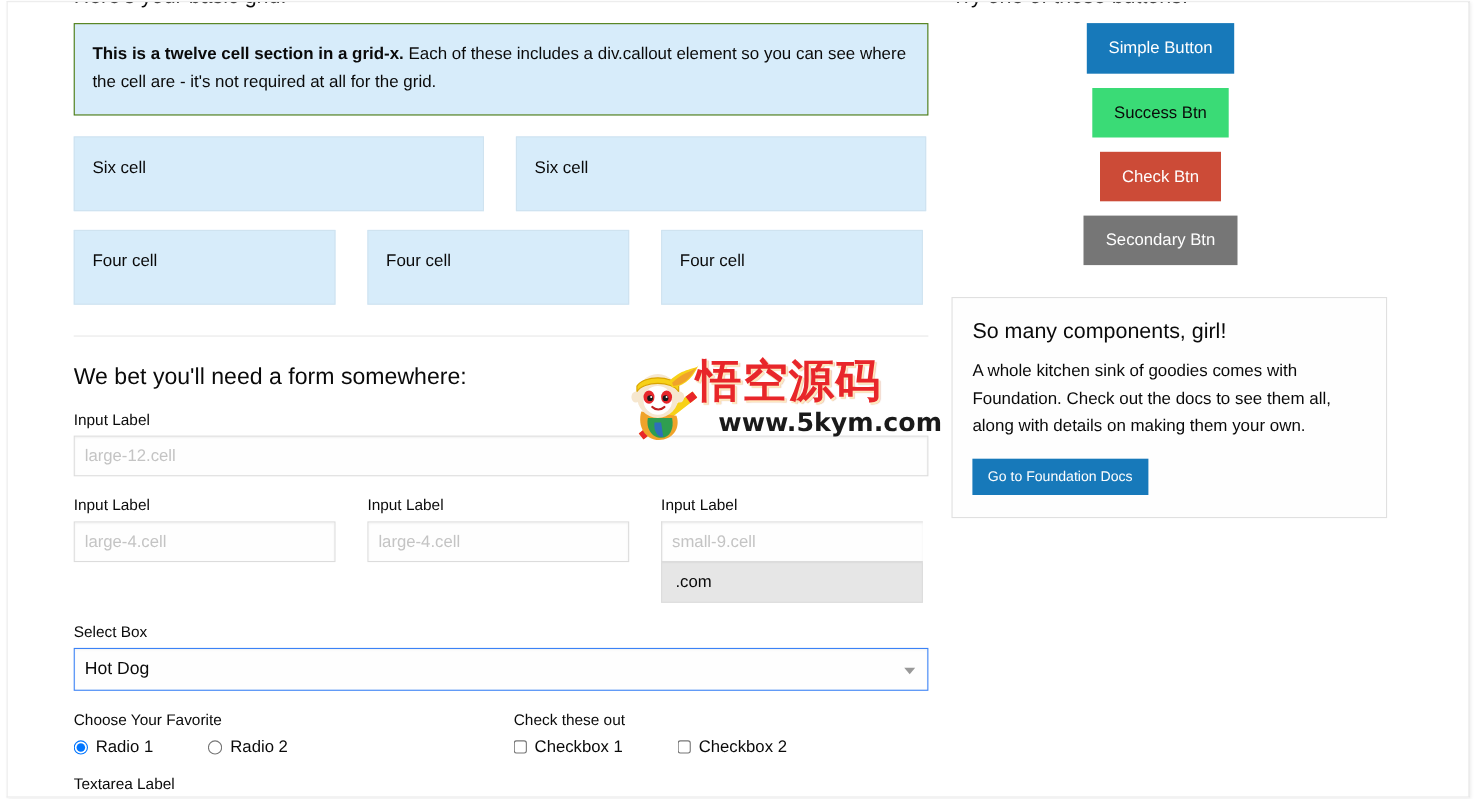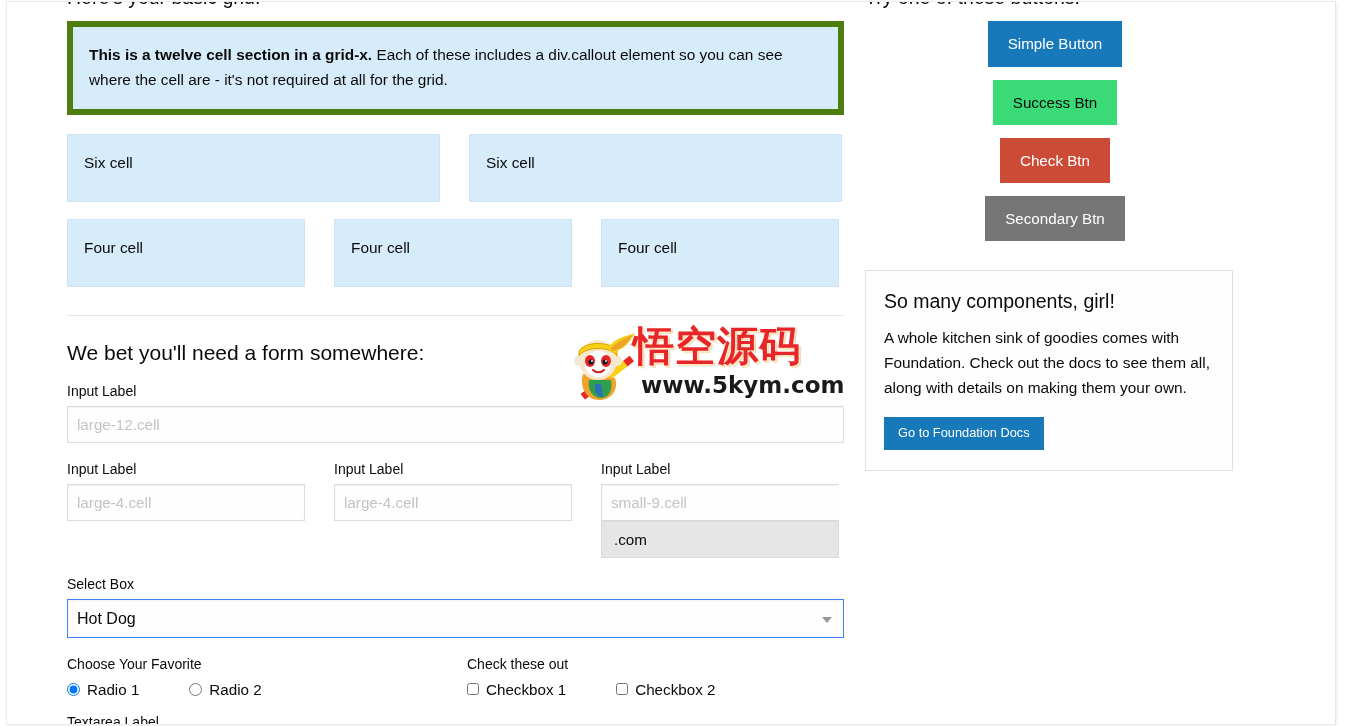--- a/index.html
+++ b/index.html
@@ -62,21 +62,21 @@
     font-size: 19.5px;
     line-height: 1.4;
     font-weight: 400;
     margin: 0 0 10px 0;
     color: #0a0a0a;
   }
 
   
   .callout {
     background: #d7ecfa;
-    border: 6px solid #4d7c0f;
+    border: 1px solid #4d7c0f;
     padding: 16px 16px;
     margin: 0 0 19px 0;
     box-sizing: border-box;
     color: #0a0a0a;
     font-size: 15.4px;
     line-height: 1.62;
   }
   .callout p { margin: 0; }
   .callout strong { font-weight: bold; }
 
@@ -269,21 +269,21 @@
   .btn-secondary { background: #767676; color: #fefefe; }
   .btn-small     { font-size: 12.8px; padding: 10px 14px; margin: 0; }
 
   .btn-stack { display: flex; flex-direction: column; align-items: center; }
 
   .card {
     border: 1px solid #e0e0e0;
     background: #fefefe;
     padding: 17px 18px 20px 18px;
     margin-top: 16px;
-    width: 368px;
+    width: 396px;
     box-sizing: border-box;
   }
   .card h5 {
     font-size: 19.5px;
     font-weight: 400;
     margin: 0 0 12px 0;
     line-height: 1.35;
   }
   .card p {
     font-size: 15.4px;
@@ -310,21 +310,21 @@
     font-size: 41px;
     font-weight: bold;
     color: #e8262a;
     letter-spacing: 1px;
     text-shadow: 1.5px 1.5px 0 #fde8c0, 2px 2px 1px rgba(180,60,0,0.35);
     white-space: nowrap;
     line-height: 1;
   }
   #watermark .wm-url {
     position: absolute;
-    left: 76px;
+    left: 88px;
     top: 44px;
     font-family: "DejaVu Sans", sans-serif;
     font-size: 23px;
     font-weight: bold;
     color: #1a1a1a;
     white-space: nowrap;
     line-height: 1;
   }
   #watermark .wm-mark { position: absolute; left: 0; top: 0; }
 </style>

